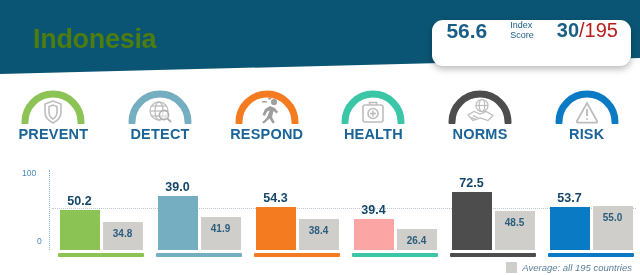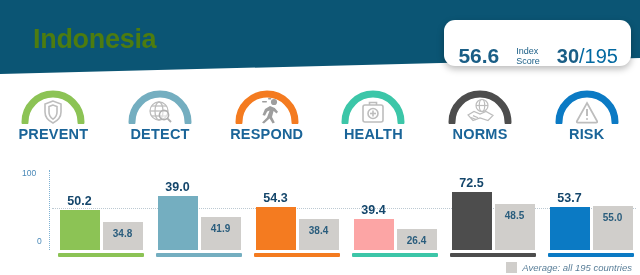--- a/index.html
+++ b/index.html
@@ -22,36 +22,36 @@
     font-size:27px;font-weight:bold;color:#4d7c0f;
     letter-spacing:-0.3px;line-height:1;
   }
 
   
   .score-card{
     position:absolute;right:9px;top:20px;
     height:46px;min-width:185px;
     background:#ffffff;border-radius:11px;
     box-shadow:0 3px 7px rgba(0,0,0,0.28);
-    display:flex;align-items:flex-end;
+    display:flex;align-items:flex-start;
     padding:0 13px 0 14px;box-sizing:border-box;
-    gap:17px;
+    gap:23px;
   }
   .score-val{
     font-size:21px;font-weight:bold;color:#1a5e86;line-height:1;
   }
   .score-lbl{
     font-size:9px;color:#1a5e86;line-height:1.12;font-weight:normal;
   }
   .rank-wrap{
     margin-left:auto;font-size:20px;color:#1a5e86;line-height:1;
     white-space:nowrap;
   }
   .rank-num{font-weight:bold;}
-  .rank-den{font-weight:normal;color:#0369a1;}
+  .rank-den{font-weight:normal;color:#b91c1c;}
 
   
   .cat-row{
     position:absolute;left:0;top:84px;width:640px;height:76px;
     display:flex;
     justify-content:space-between;
   }
   .cat{
     flex:1 1 0;display:flex;flex-direction:column;
     align-items:center;justify-content:flex-start;
@@ -289,21 +289,21 @@
           </div>
         </div>
         <div class="underline" style="background:#3cc6a8;"></div>
       </div>
 
       <div class="group">
         <div class="pair">
           <div class="bar" style="height:58px;background:#4d4d4d;">
             <div class="bar-val">72.5</div>
           </div>
-          <div class="bar avg" style="height:46px;">
+          <div class="bar avg" style="height:39px;">
             <div class="bar-val">48.5</div>
           </div>
         </div>
         <div class="underline" style="background:#4d4d4d;"></div>
       </div>
 
       <div class="group">
         <div class="pair">
           <div class="bar" style="height:43px;background:#0b7ac4;">
             <div class="bar-val">53.7</div>

